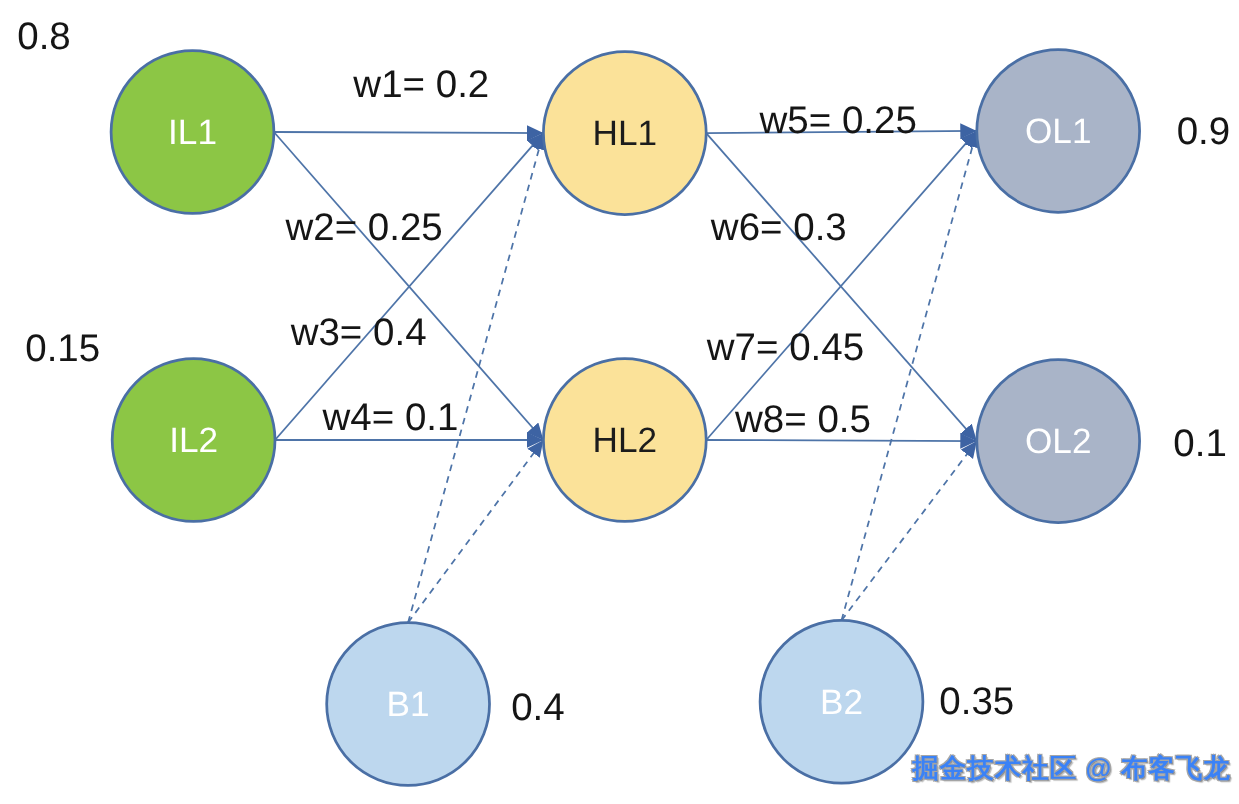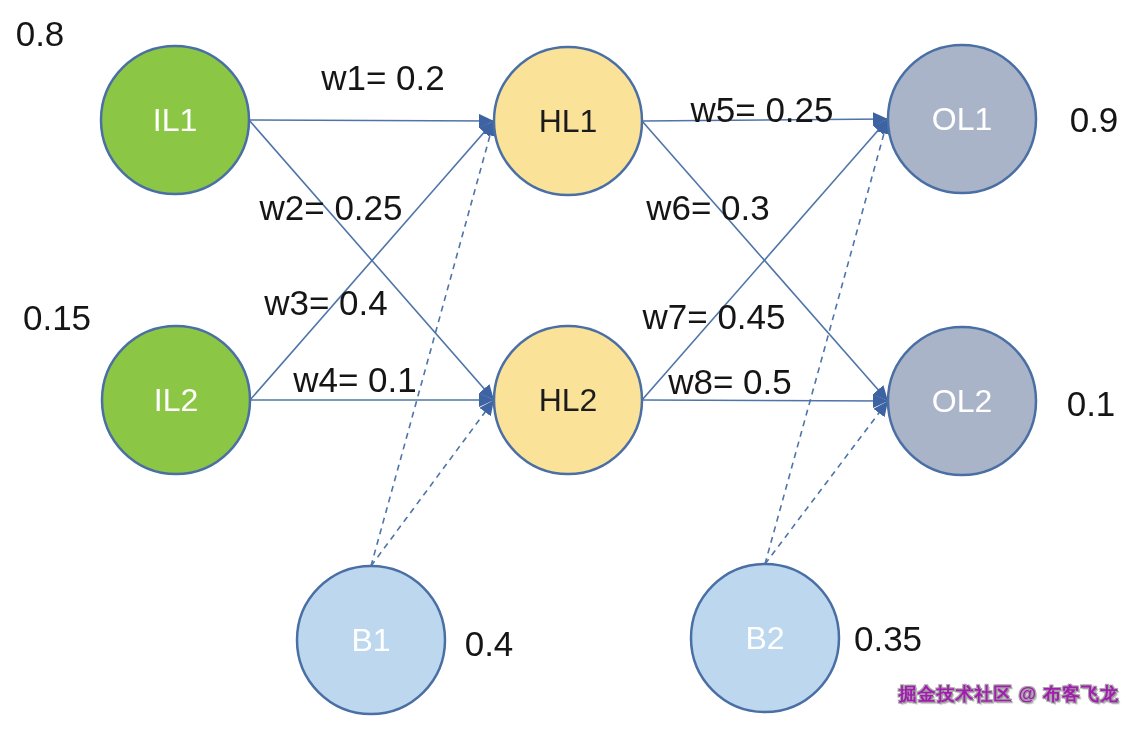--- a/index.html
+++ b/index.html
@@ -30,24 +30,24 @@
   .edge-label, .value-label {
     font-family: "Liberation Sans", sans-serif;
     font-size: 35px;
     fill: #151515;
   }
   .watermark {
     position: absolute;
     top: 682px;
     right: 7px;
     font-family: "Liberation Sans", sans-serif;
-    font-size: 18px;
+    font-size: 24px;
     font-weight: bold;
     letter-spacing: 1px;
-    color: #a21caf;
+    color: #3b82f6;
     text-shadow:
       -1px -1px 0 #a6a6a6,
        1px -1px 0 #a6a6a6,
       -1px  1px 0 #a6a6a6,
        1px  1px 0 #8f8f8f,
        2px  2px 1px #bdbdbd;
     white-space: nowrap;
   }
 </style>
 </head>

